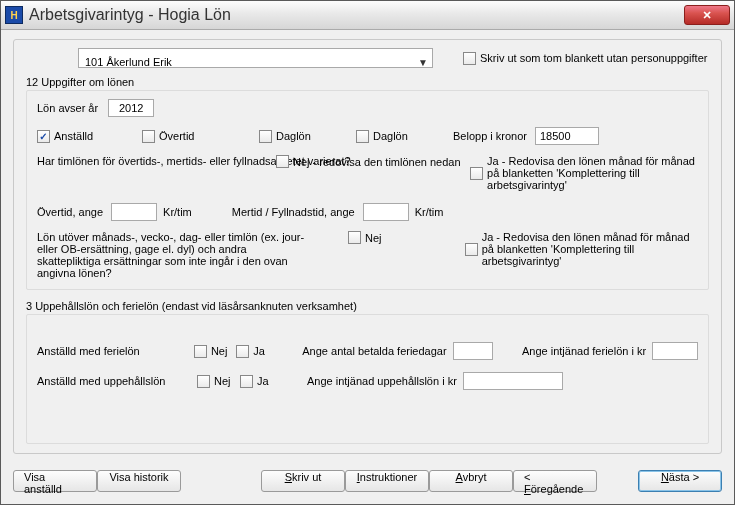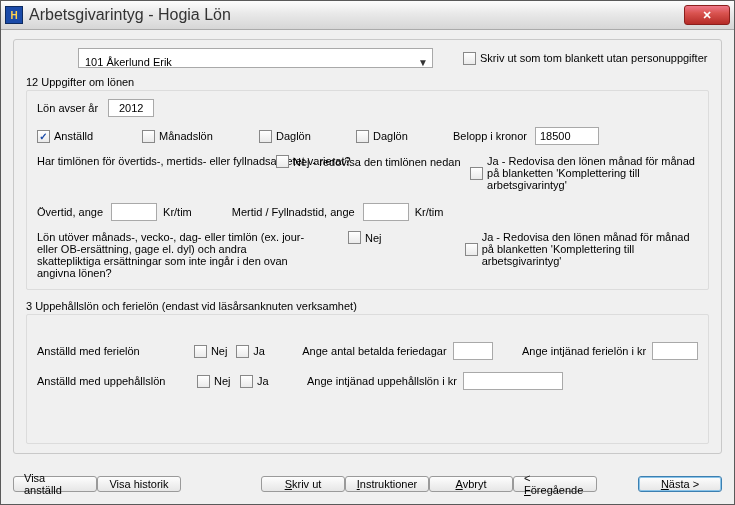--- a/index.html
+++ b/index.html
@@ -101,26 +101,26 @@
     font-size: 11px;
   }
   .lbl { white-space: nowrap; }
   .row12 { margin-top: 10px; display:flex; align-items:flex-start; gap: 0; }
   .btnbar {
     position: absolute;
     left: 12px; right: 12px; bottom: 12px;
     display: flex; align-items: center;
   }
   .btn {
-    height: 16px;
+    height: 22px;
     min-width: 84px;
     border: 1px solid #9a9a9a;
     border-radius: 3px;
     background: linear-gradient(to bottom,#fdfdfd,#e6e6e6);
-    display: inline-flex; align-items:center; justify-content:center;
+    display: inline-flex; justify-content:center;
     padding: 0 10px;
     cursor: pointer;
     font-family: inherit;
     font-size: 11px;
     box-sizing: border-box;
   }
   .btn.default {
     border: 1px solid #3c7fb1;
     box-shadow: 0 0 0 1px #89c3e8 inset;
     margin-left: 41px;
@@ -158,21 +158,21 @@
         <span class="lbl">Lön avser år</span>
         <span style="width:10px"></span>
         <input class="txt-input" style="width: 46px; text-align: center;" value="2012">
       </div>
 
       <div class="row" style="margin-top:10px; gap:0;">
         <span class="cb">✓</span>
         <span class="lbl" style="width:88px">Anställd</span>
 
         <span class="cb"></span>
-        <span class="lbl" style="width:100px">Månadslön</span>
+        <span class="lbl" style="width:100px">Övertid</span>
 
         <span class="cb"></span>
         <span class="lbl" style="width:80px">Daglön</span>
 
         <span class="cb"></span>
         <span class="lbl" style="width:80px">Daglön</span>
 
         <span class="lbl">Belopp i kronor</span>
         <span style="width:8px"></span>
         <input class="txt-input" style="width: 64px;" value="18500">

